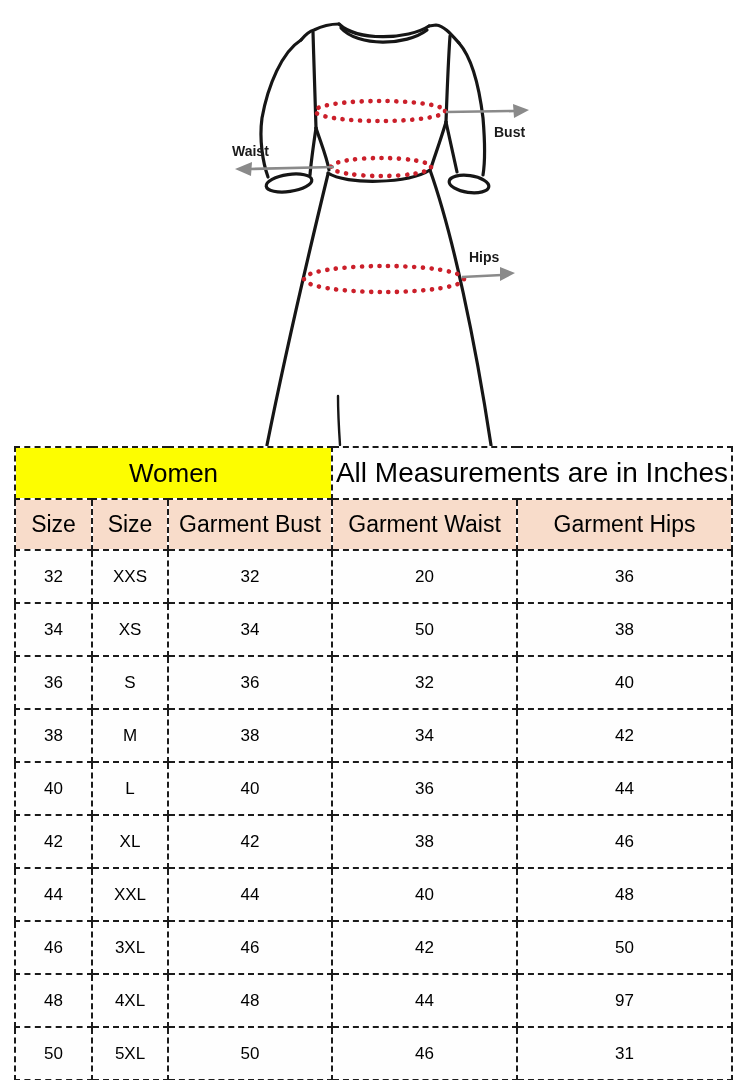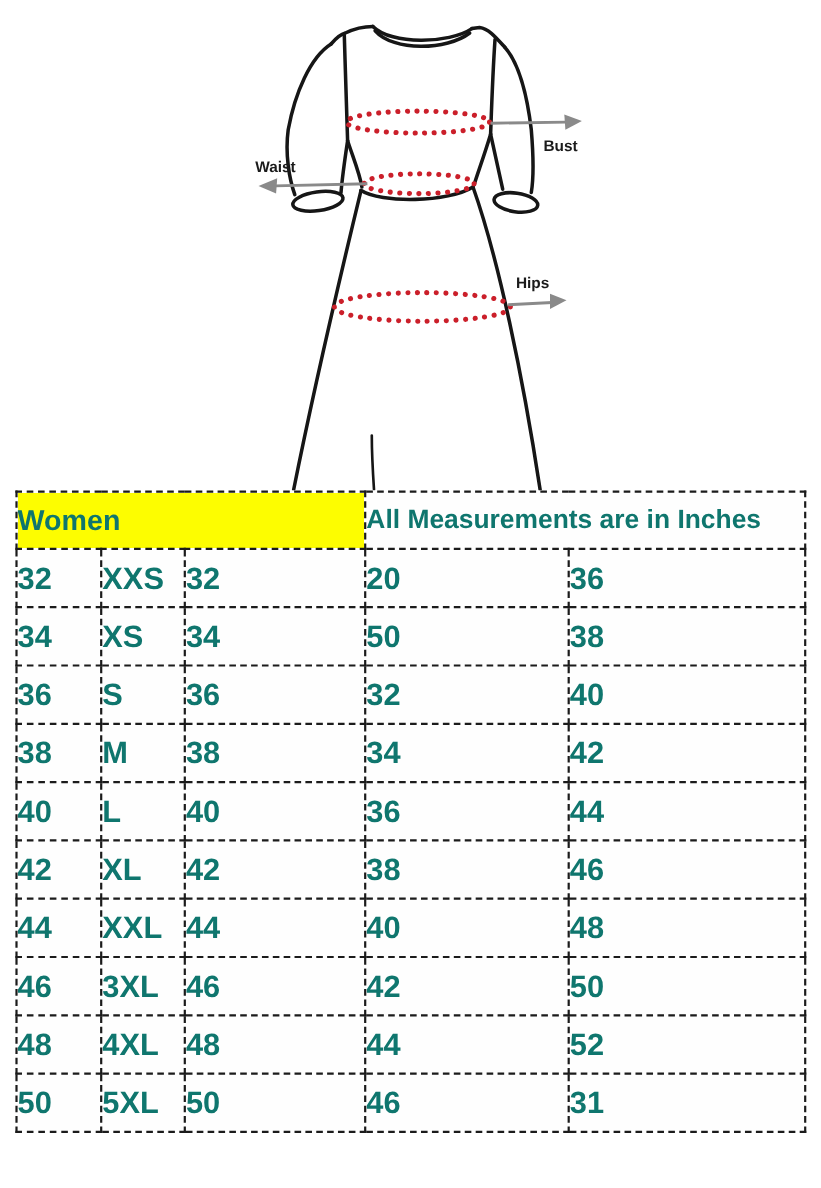--- a/index.html
+++ b/index.html
@@ -34,46 +34,47 @@
     position: absolute;
     top: 446px;
     left: 14px;
     width: 717px;
     border-collapse: collapse;
     table-layout: fixed;
     background: #fefefe;
   }
   table.size-chart td {
     border: 2px dashed #1b1b1b;
+    text-align: center;
     vertical-align: middle;
     padding: 0;
-    color: #0f766e;
-    font-weight: bold;
+    color: #000000;
+    font-weight: normal;
     overflow: hidden;
     white-space: nowrap;
   }
   tr.group-row      { height: 52px; }
   tr.col-header-row { height: 51px; }
   tr.data-row       { height: 53px; }
 
   td.women-cell {
     background: #fdfd00;
     font-size: 26px;
   }
   td.note-cell {
     background: #fefefe;
-    font-size: 24px;
+    font-size: 28px;
   }
   td.col-header-cell {
     background: #f8dcca;
     font-size: 23px;
   }
   td.data-cell {
     background: #fefefe;
-    font-size: 28px;
+    font-size: 17px;
   }
 </style>
 </head>
 <body>
 
 <div class="stage">
 
   <div class="diagram-wrap">
     <svg width="746" height="446" viewBox="0 0 746 446" xmlns="http://www.w3.org/2000/svg">
 
@@ -139,20 +140,27 @@
         <col style="width:76px">
         <col style="width:164px">
       <col style="width:185px">
         <col style="width:215px">
     </colgroup>
     <tbody>
       <tr class="group-row">
         <td class="women-cell" colspan="3">Women</td>
         <td class="note-cell" colspan="2">All Measurements are in Inches</td>
       </tr>
+      <tr class="col-header-row">
+        <td class="col-header-cell">Size</td>
+        <td class="col-header-cell">Size</td>
+        <td class="col-header-cell">Garment Bust</td>
+        <td class="col-header-cell">Garment Waist</td>
+        <td class="col-header-cell">Garment Hips</td>
+      </tr>
 
       <tr class="data-row">
         <td class="data-cell">32</td>
         <td class="data-cell">XXS</td>
         <td class="data-cell">32</td>
         <td class="data-cell">20</td>
         <td class="data-cell">36</td>
       </tr>
       <tr class="data-row">
         <td class="data-cell">34</td>
@@ -201,21 +209,21 @@
         <td class="data-cell">3XL</td>
         <td class="data-cell">46</td>
         <td class="data-cell">42</td>
         <td class="data-cell">50</td>
       </tr>
       <tr class="data-row">
         <td class="data-cell">48</td>
         <td class="data-cell">4XL</td>
         <td class="data-cell">48</td>
         <td class="data-cell">44</td>
-        <td class="data-cell">52</td>
+        <td class="data-cell">97</td>
       </tr>
       <tr class="data-row">
         <td class="data-cell">50</td>
         <td class="data-cell">5XL</td>
         <td class="data-cell">50</td>
         <td class="data-cell">46</td>
         <td class="data-cell">31</td>
       </tr>
     </tbody>
   </table>

